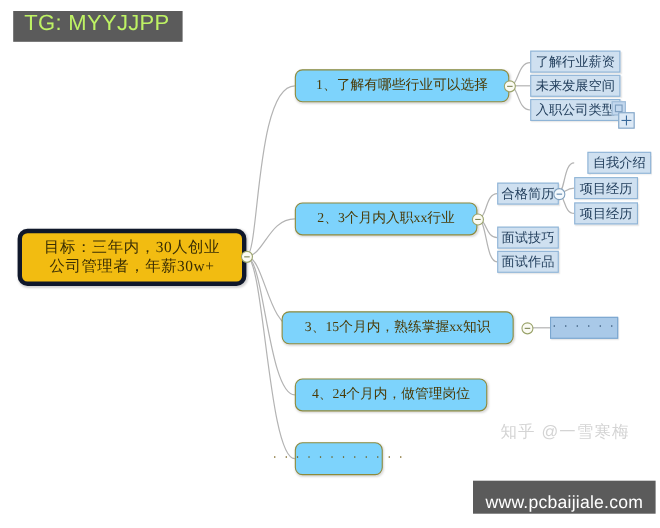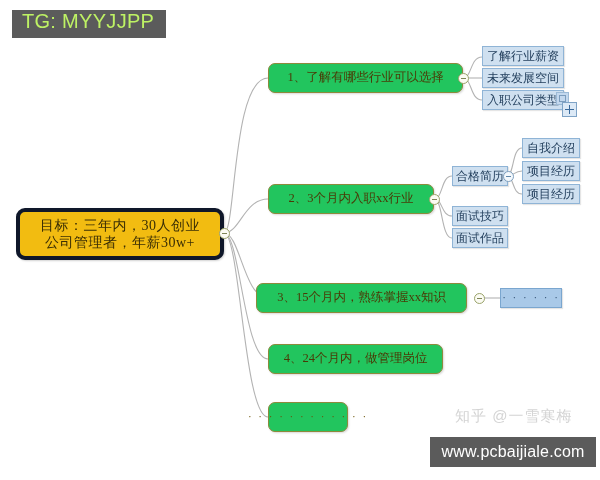--- a/index.html
+++ b/index.html
@@ -45,21 +45,21 @@
     flex-direction: column;
     box-shadow: 1px 1px 2px rgba(0,0,0,0.18);
     padding: 4px 8px;
   }
   .node-root .line { display: block; letter-spacing: 0.5px; }
 
   
   .node-l1 {
     border: 1.5px solid #8d8a3c;
     border-radius: 7px;
-    background: #22c55e;
+    background: #7dd3fc;
     color: #4a3a06;
     font-size: 12.5px;
     box-shadow: 1px 1px 2px rgba(0,0,0,0.15);
     padding: 2px 7px;
   }
 
   
   .node-blue {
     border: 1px solid #8fb4d6;
     background: #cfe0f0;
@@ -161,21 +161,21 @@
     letter-spacing: 1px;
     white-space: nowrap;
   }
   .wm-site {
     position: absolute;
     background: #5b5b5b;
     color: #ffffff;
     font-family: "Liberation Sans", sans-serif;
     font-size: 16px;
     display: flex;
-    align-items: center;
+    align-items: flex-end;
     justify-content: center;
     letter-spacing: 0.2px;
   }
 </style>
 </head>
 <body>
 
 <div id="canvas">
 
   <svg id="wires" viewBox="0 0 600 480" xmlns="http://www.w3.org/2000/svg">
@@ -245,21 +245,21 @@
     <span class="bar"></span>
   </div>
 
   <div class="node node-blue" style="left:452px; top:166px; width:56px; height:20px;">
     <span>合格简历</span>
   </div>
   <div class="toggle blue" style="left:503px; top:171px;">
     <span class="bar"></span>
   </div>
 
-  <div class="node node-blue" style="left:522px; top:138px; width:58px; height:20px;">
+  <div class="node node-blue" style="left:534px; top:138px; width:58px; height:20px;">
     <span>自我介绍</span>
   </div>
   <div class="node node-blue" style="left:522px; top:161px; width:58px; height:20px;">
     <span>项目经历</span>
   </div>
   <div class="node node-blue" style="left:522px; top:184px; width:58px; height:20px;">
     <span>项目经历</span>
   </div>
 
   <div class="node node-blue" style="left:452px; top:206px; width:56px; height:20px;">
@@ -284,21 +284,21 @@
   </div>
 
   <div class="node node-l1" style="left:268px; top:402px; width:80px; height:30px;">
     <span class="dots dots-yellow">· · · · · · · · · · · ·</span>
   </div>
 
   <div class="wm-tg" style="left:12px; top:10px; width:134px; height:28px;">
     <span>TG: MYYJJPP</span>
   </div>
 
-  <div class="wm-zhihu" style="left:455px; top:407px;">
+  <div class="wm-zhihu" style="left:455px; top:383px;">
     <span>知乎 @一雪寒梅</span>
   </div>
 
   <div class="wm-site" style="left:430px; top:437px; width:166px; height:30px;">
     <span>www.pcbaijiale.com</span>
   </div>
 
 </div>
 
 </body></html>

